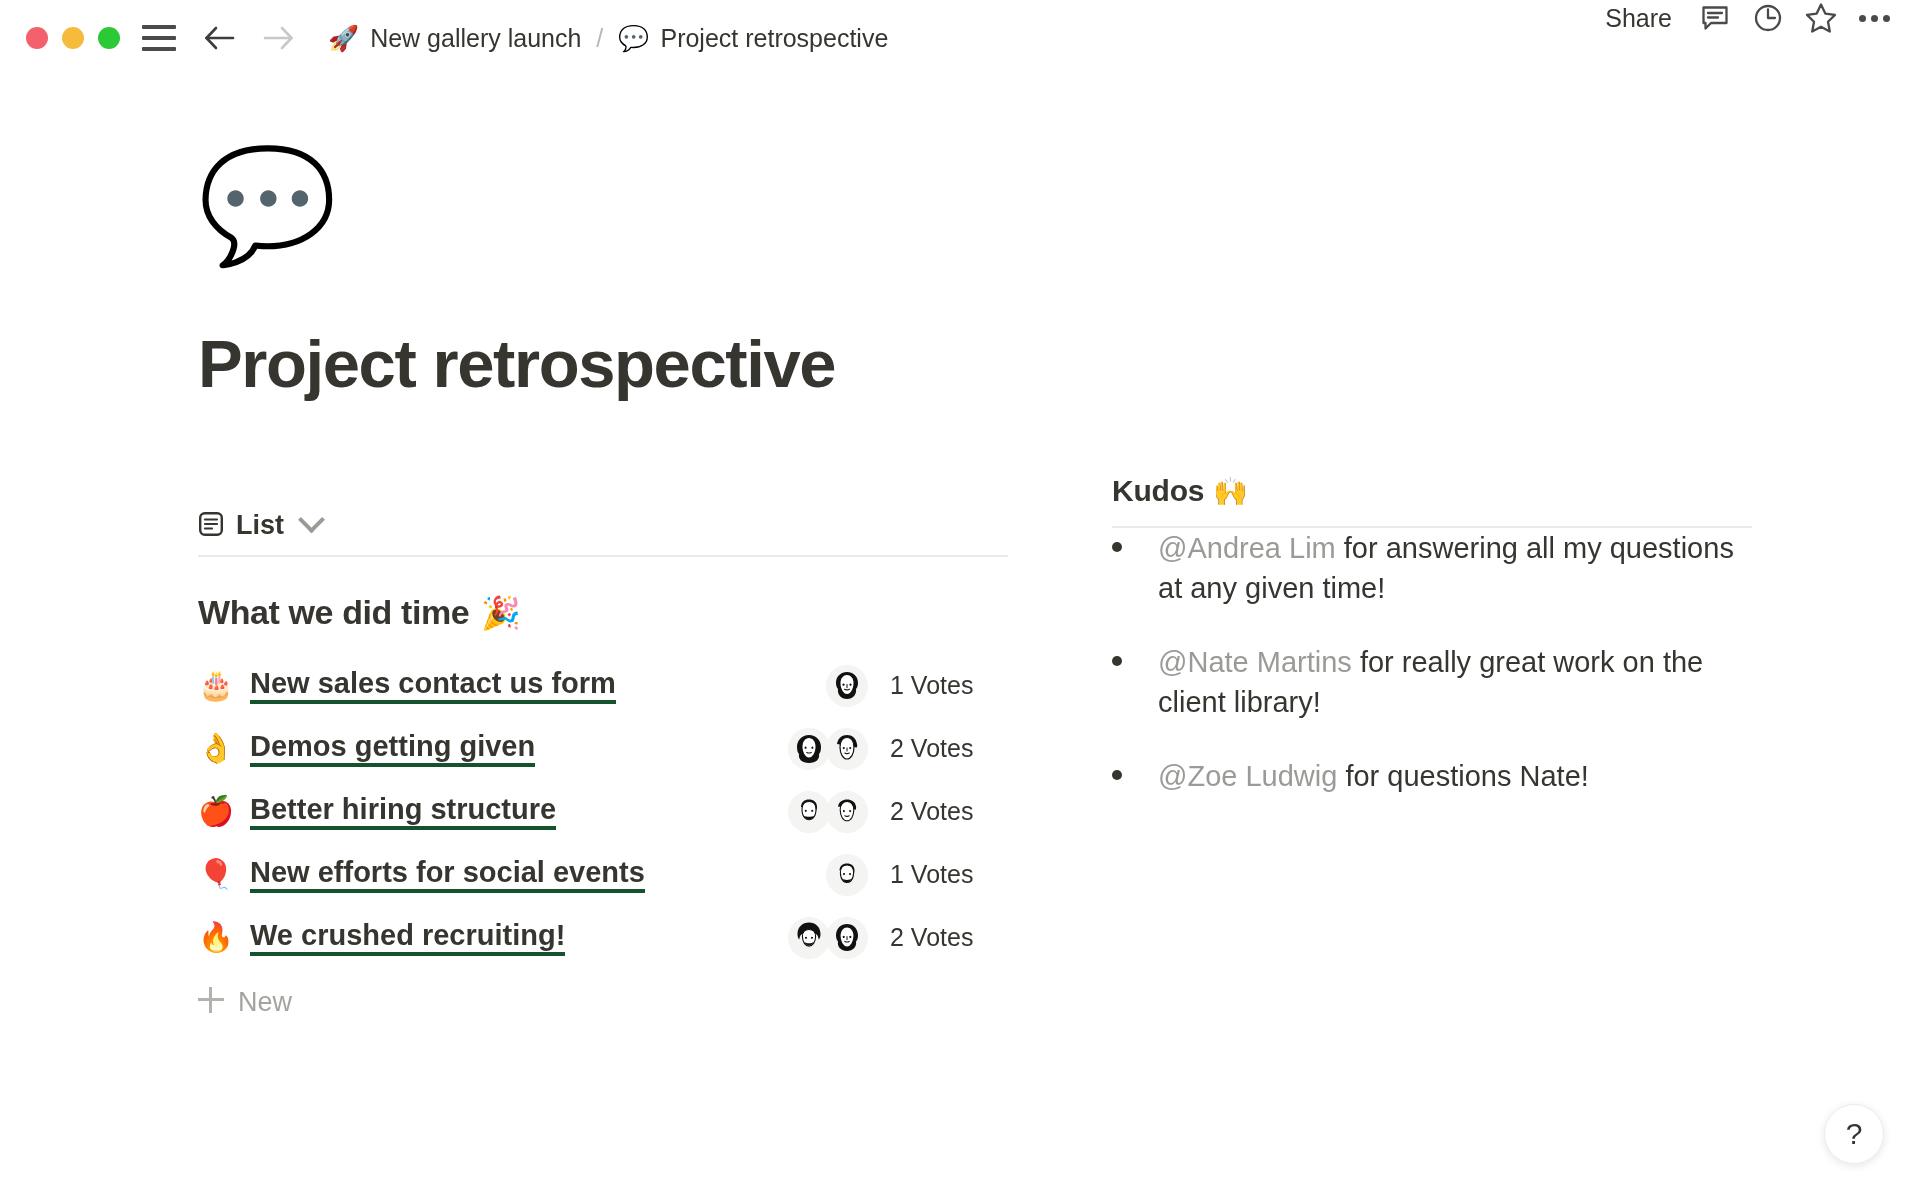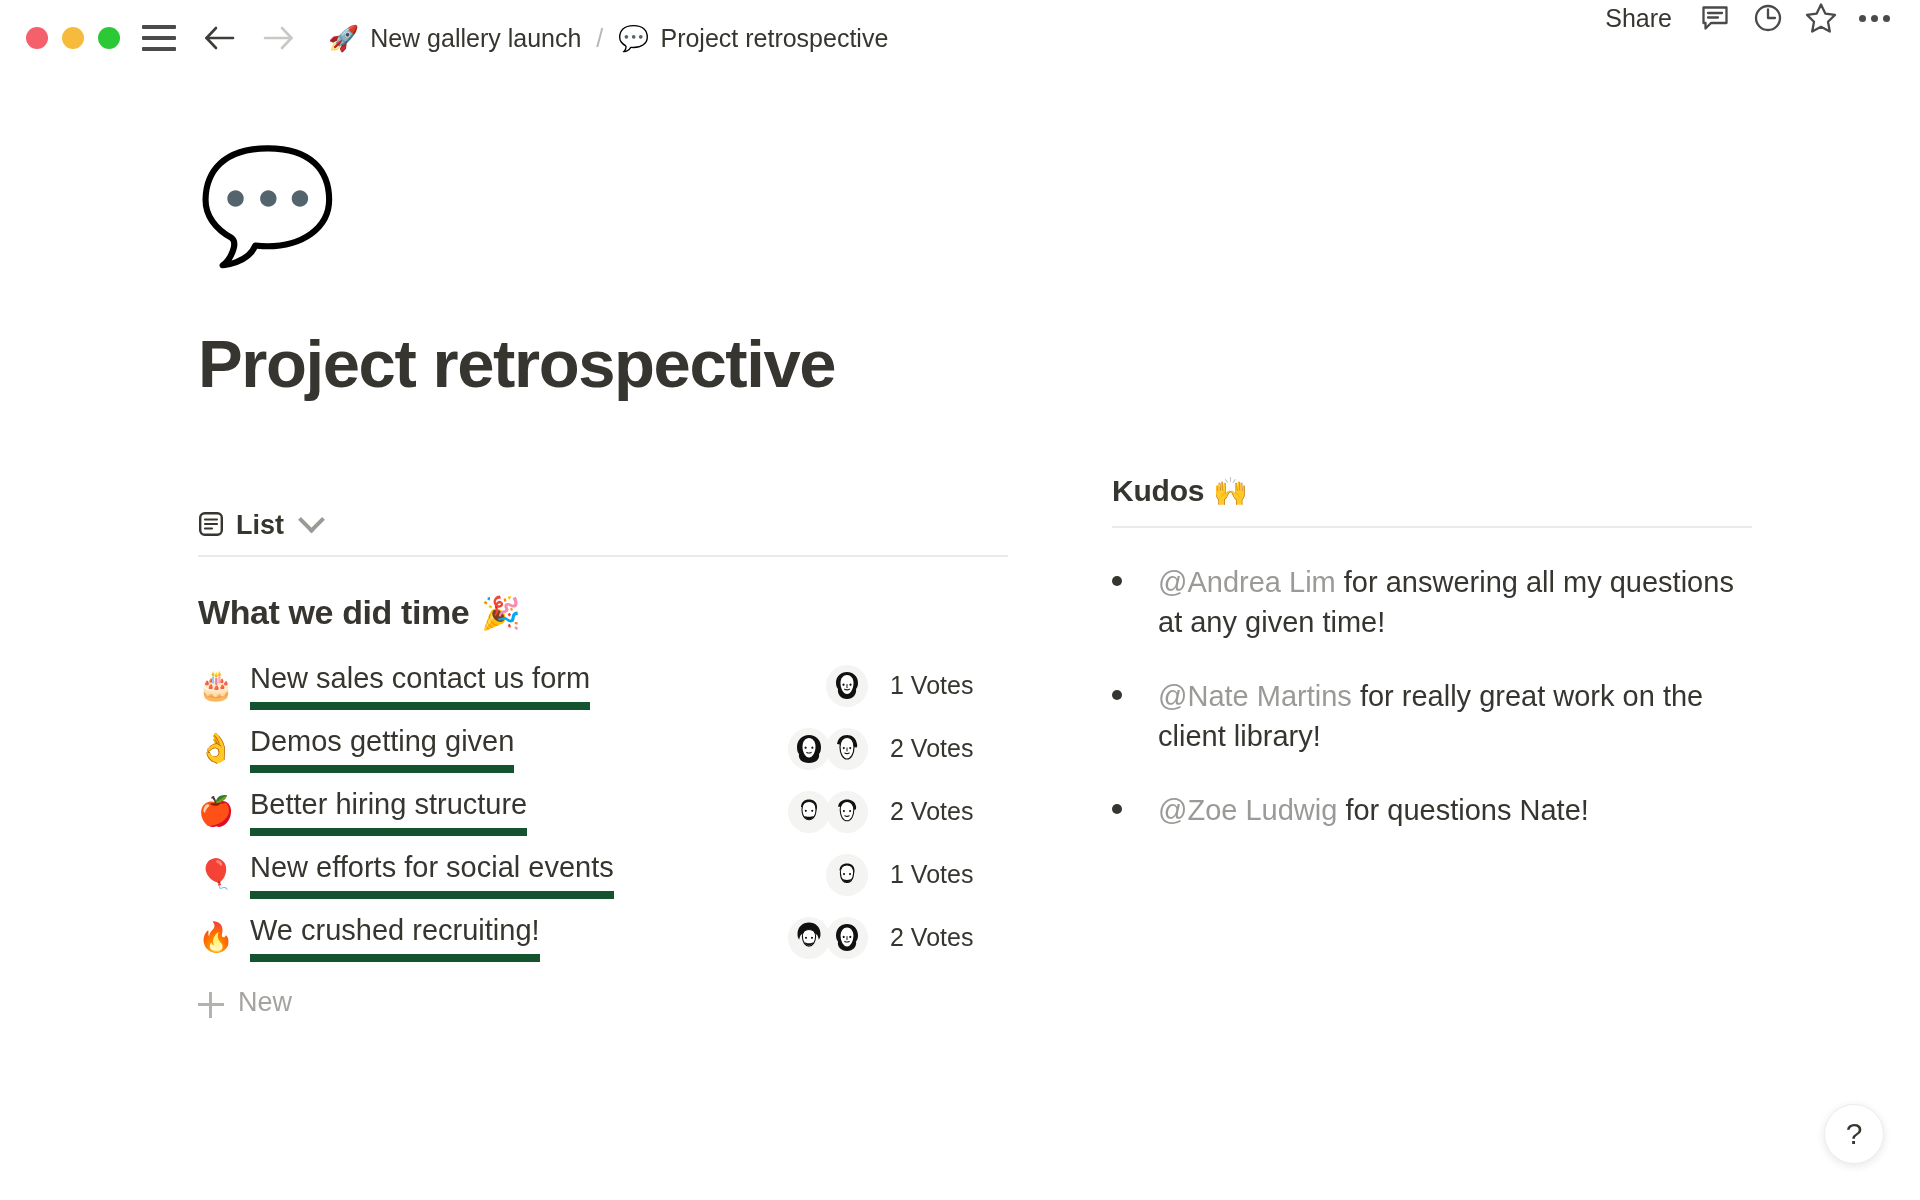--- a/index.html
+++ b/index.html
@@ -171,23 +171,24 @@
   }
   .row-emoji {
     width: 52px;
     flex: none;
     font-size: 29px;
     line-height: 1;
   }
   .row-title {
     font-size: 29px;
     color: #37352f;
-    border-bottom: 8px solid #14532d;
-    padding-bottom: 7px;
+    border-bottom: 4px solid #14532d;
+    padding-bottom: 0;
     white-space: nowrap;
+    font-weight: bold;
   }
   .row-spacer { flex: 1 1 auto; }
   .row-right {
     display: flex;
     align-items: center;
     gap: 22px;
     flex: none;
   }
   .avatars {
     display: flex;
@@ -207,21 +208,21 @@
   .avatar:first-child { margin-left: 0; }
   .votes {
     font-size: 25px;
     color: #37352f;
     width: 118px;
     white-space: nowrap;
   }
 
   .new-row {
     display: flex;
-    align-items: flex-end;
+    align-items: flex-start;
     gap: 14px;
     margin-top: 18px;
     color: #a5a39f;
     font-size: 27px;
     cursor: pointer;
   }
   .plus {
     position: relative;
     width: 26px; height: 26px;
     flex: none;
@@ -236,21 +237,21 @@
   .kudos-title {
     font-size: 30px;
     font-weight: bold;
     color: #37352f;
     margin-bottom: 18px;
     display: flex; align-items: center; gap: 9px;
     letter-spacing: -0.2px;
   }
   .kudos-title .kt-emoji { font-size: 28px; }
 
-  .kudos-list { margin-top: 34px; }
+  .kudos-list { }
   .kudos-item {
     display: flex;
     align-items: flex-start;
     gap: 0;
     margin-bottom: 34px;
     font-size: 29px;
     line-height: 1.38;
   }
   .bullet {
     width: 46px;

